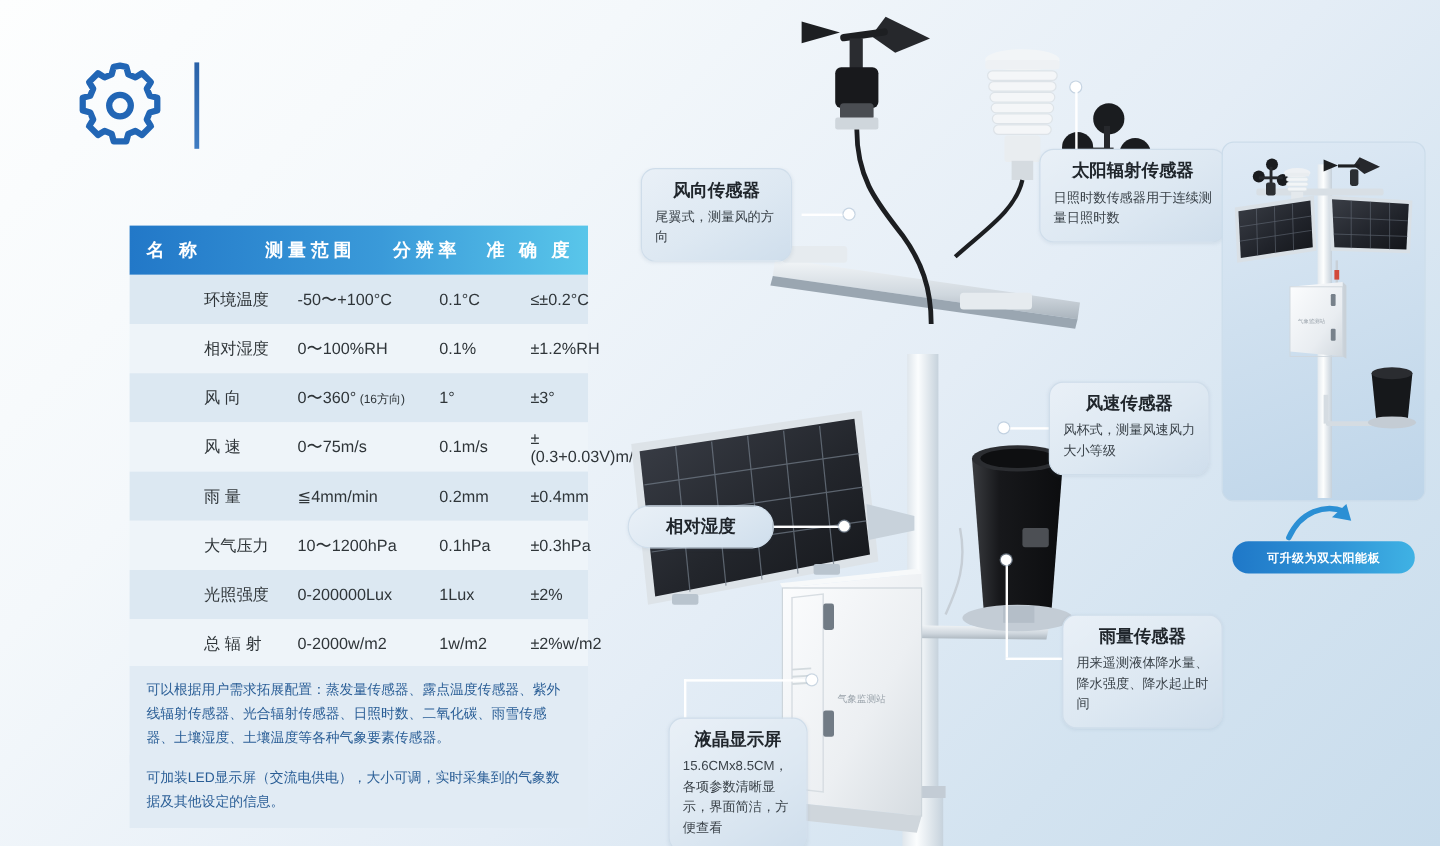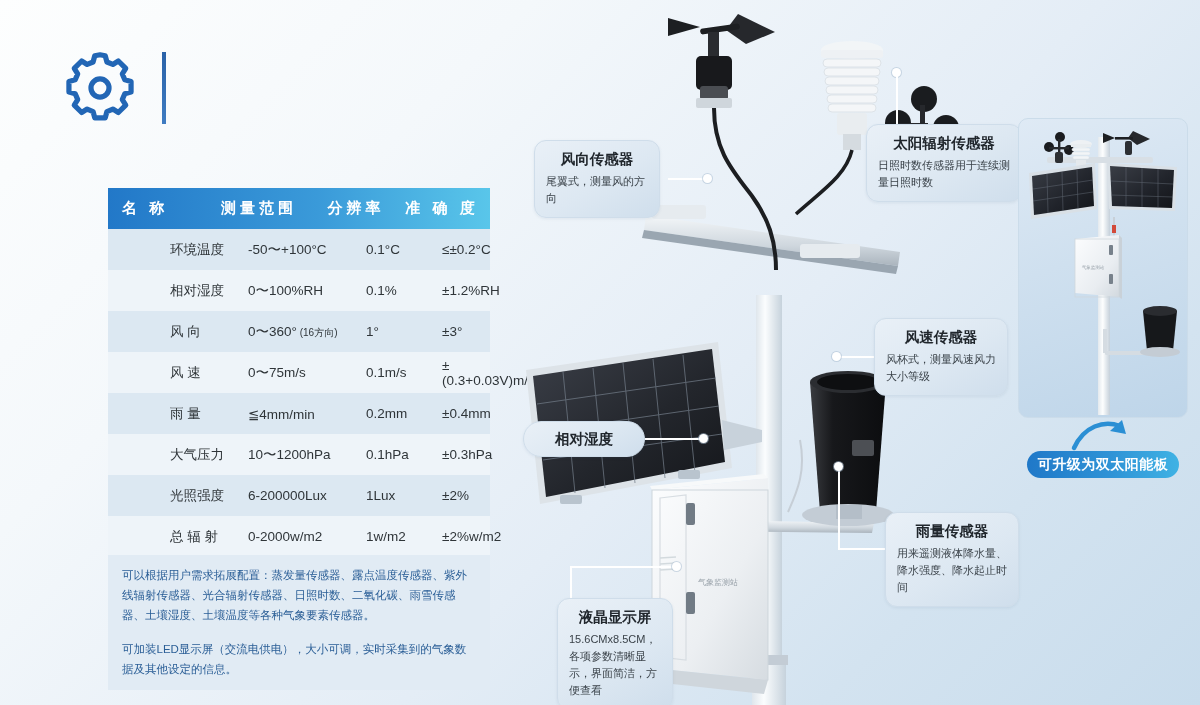--- a/index.html
+++ b/index.html
@@ -106,21 +106,21 @@
   
   .inset {
     position: absolute; left: 1018px; top: 118px; width: 170px; height: 300px;
     background: linear-gradient(160deg, #dfeaf5 0%, #cfe0ef 45%, #bed5e9 100%);
     border: 1px solid #cbdcea; border-radius: 10px; overflow: hidden;
   }
   .badge {
     position: absolute; left: 1027px; top: 451px; width: 152px; height: 27px;
     border-radius: 14px; display: flex; align-items: center; justify-content: center;
     background: linear-gradient(to right, #1f78c8 0%, #2f93d6 55%, #3fb2e4 100%);
-    color: #fff; font-size: 14px; font-weight: bold; letter-spacing: 0.5px;
+    color: #fff; font-size: 10px; font-weight: bold; letter-spacing: 0.5px;
   }
   .arrow-up { position: absolute; left: 1070px; top: 418px; width: 60px; height: 34px; }
 
   
   .station { position: absolute; left: 0; top: 0; width: 700px; height: 705px; }
 </style>
 </head>
 <body>
 
 <div class="title-block">
@@ -172,21 +172,21 @@
         <div class="c4">±0.4mm</div>
       </div>
       <div class="spec-row">
         <div class="c1 name-cell">大气压力</div>
         <div class="c2">10〜1200hPa</div>
         <div class="c3">0.1hPa</div>
         <div class="c4">±0.3hPa</div>
       </div>
       <div class="spec-row">
         <div class="c1 name-cell">光照强度</div>
-        <div class="c2">6-200000Lux</div>
+        <div class="c2">0-200000Lux</div>
         <div class="c3">1Lux</div>
         <div class="c4">±2%</div>
       </div>
       <div class="spec-row">
         <div class="c1 name-cell">总 辐 射</div>
         <div class="c2">0-2000w/m2</div>
         <div class="c3">1w/m2</div>
         <div class="c4">±2%w/m2</div>
       </div>
     </div>

